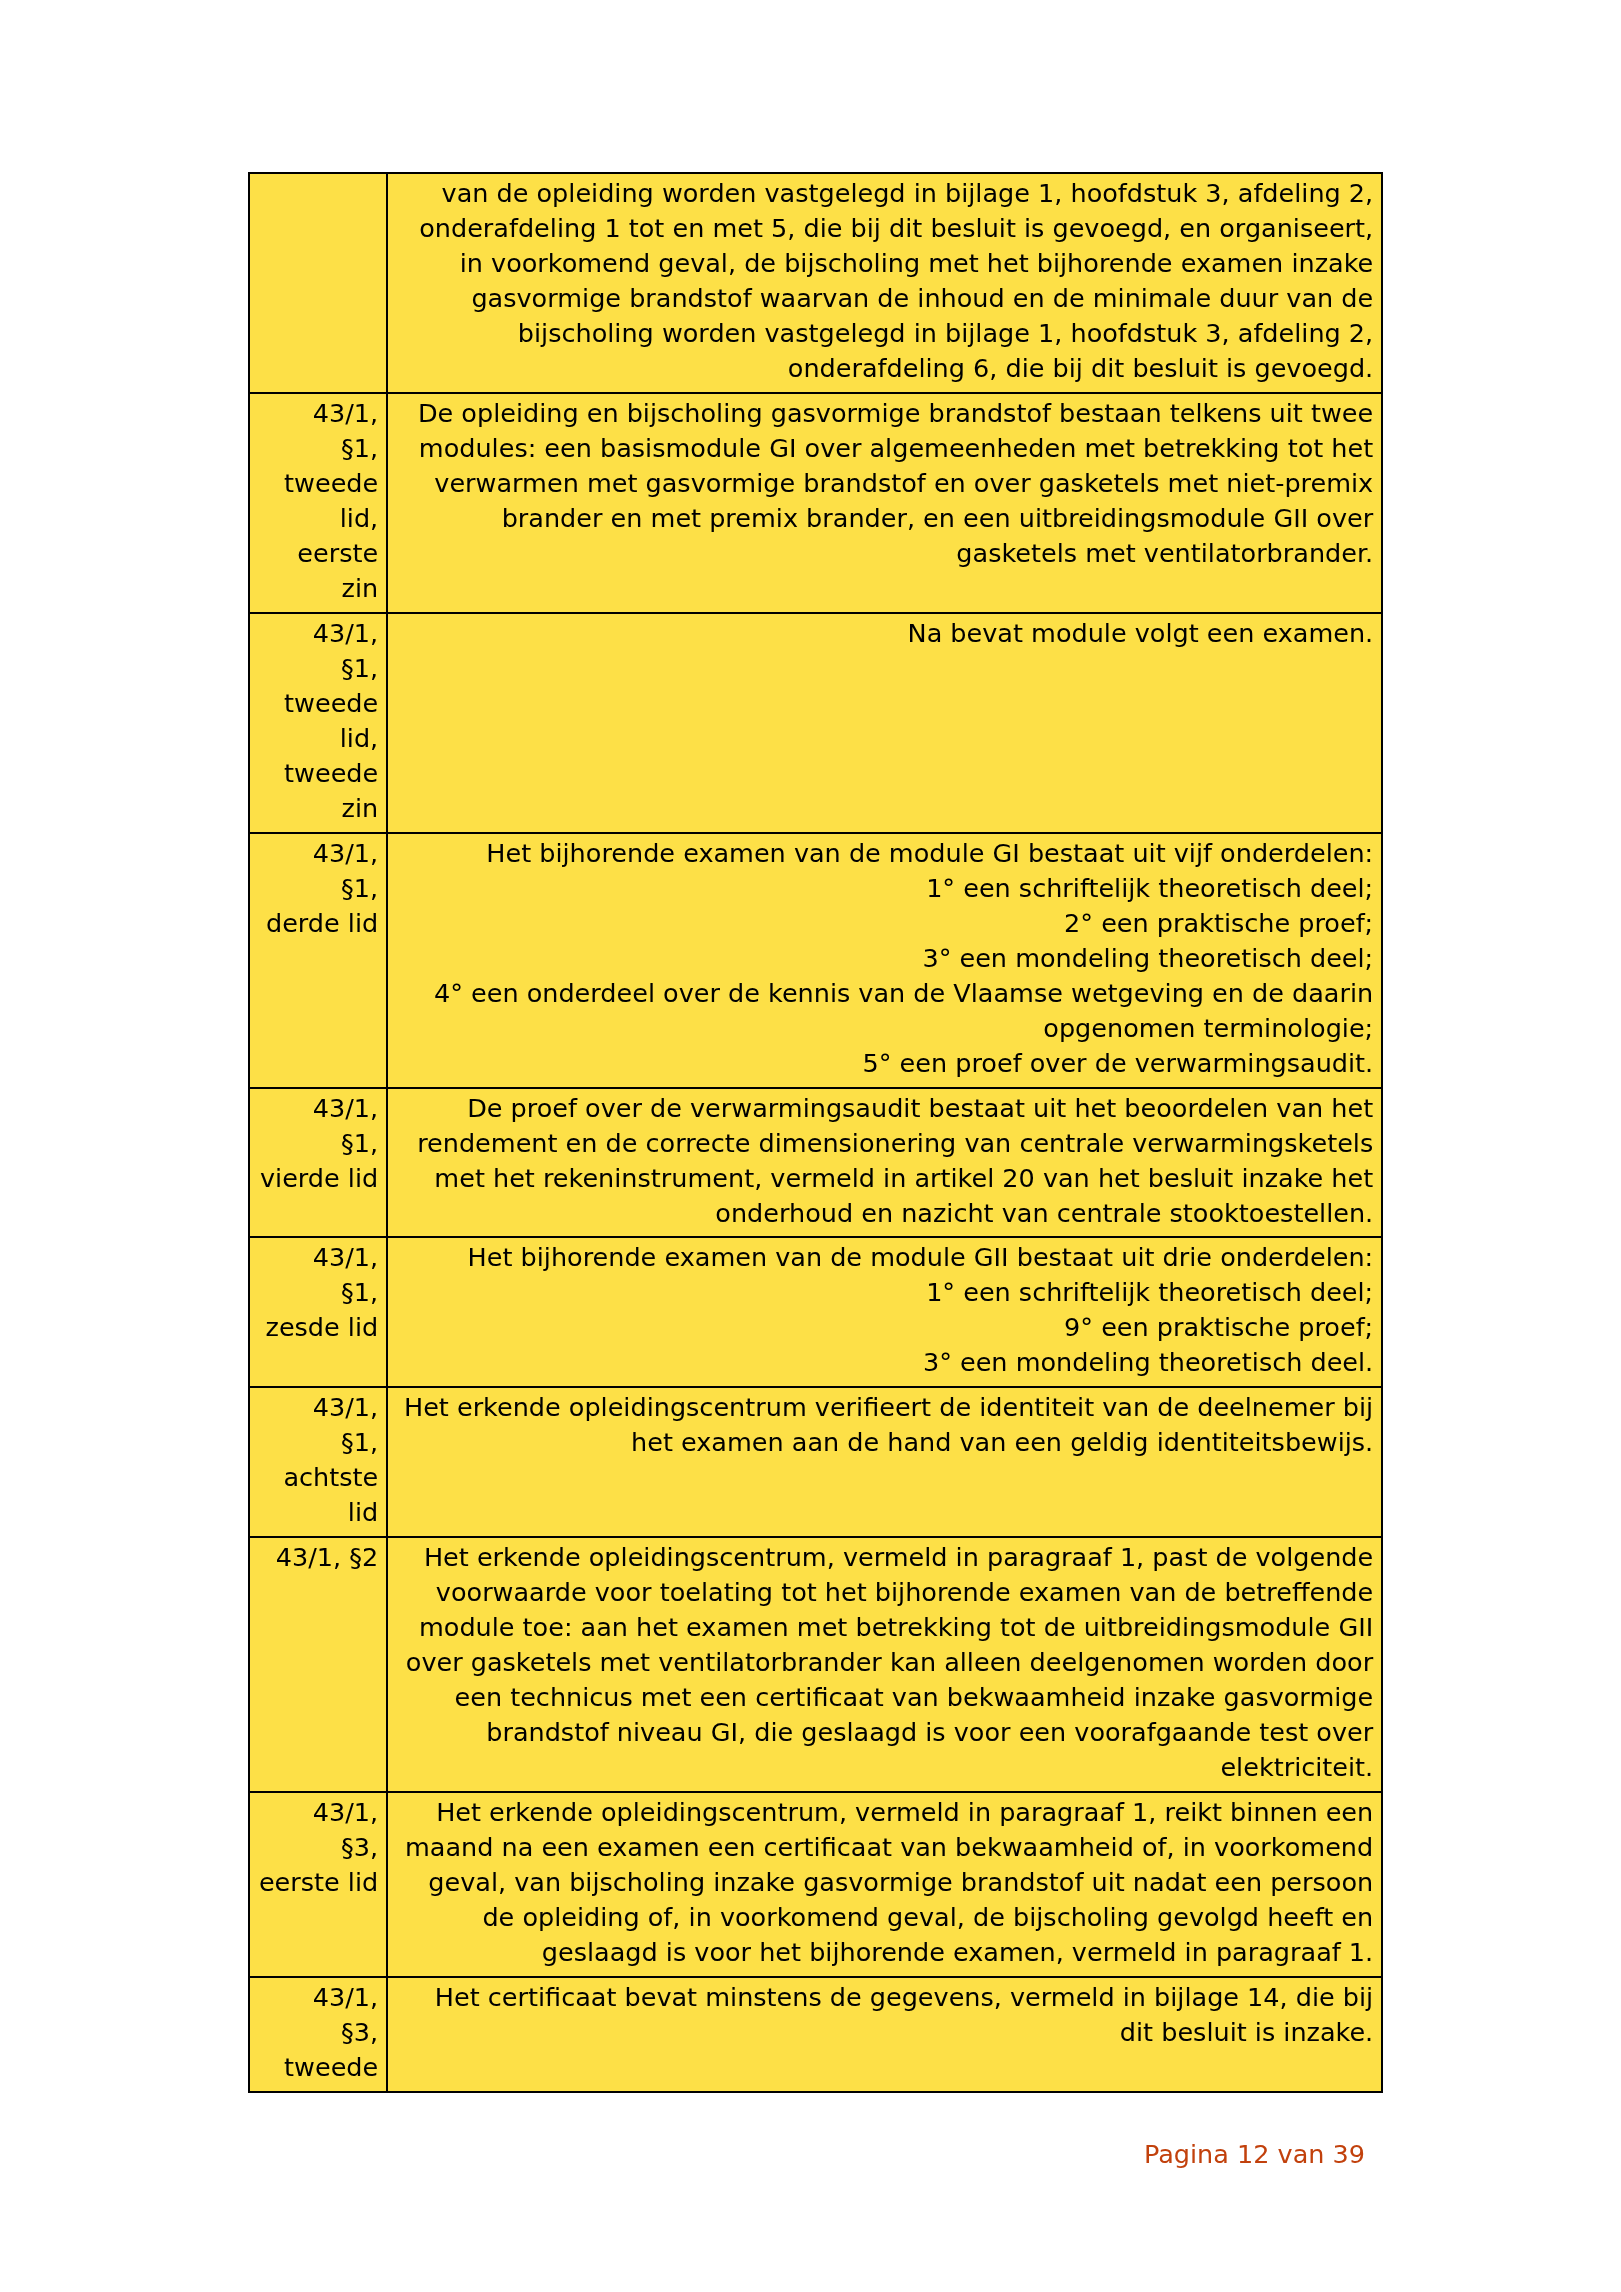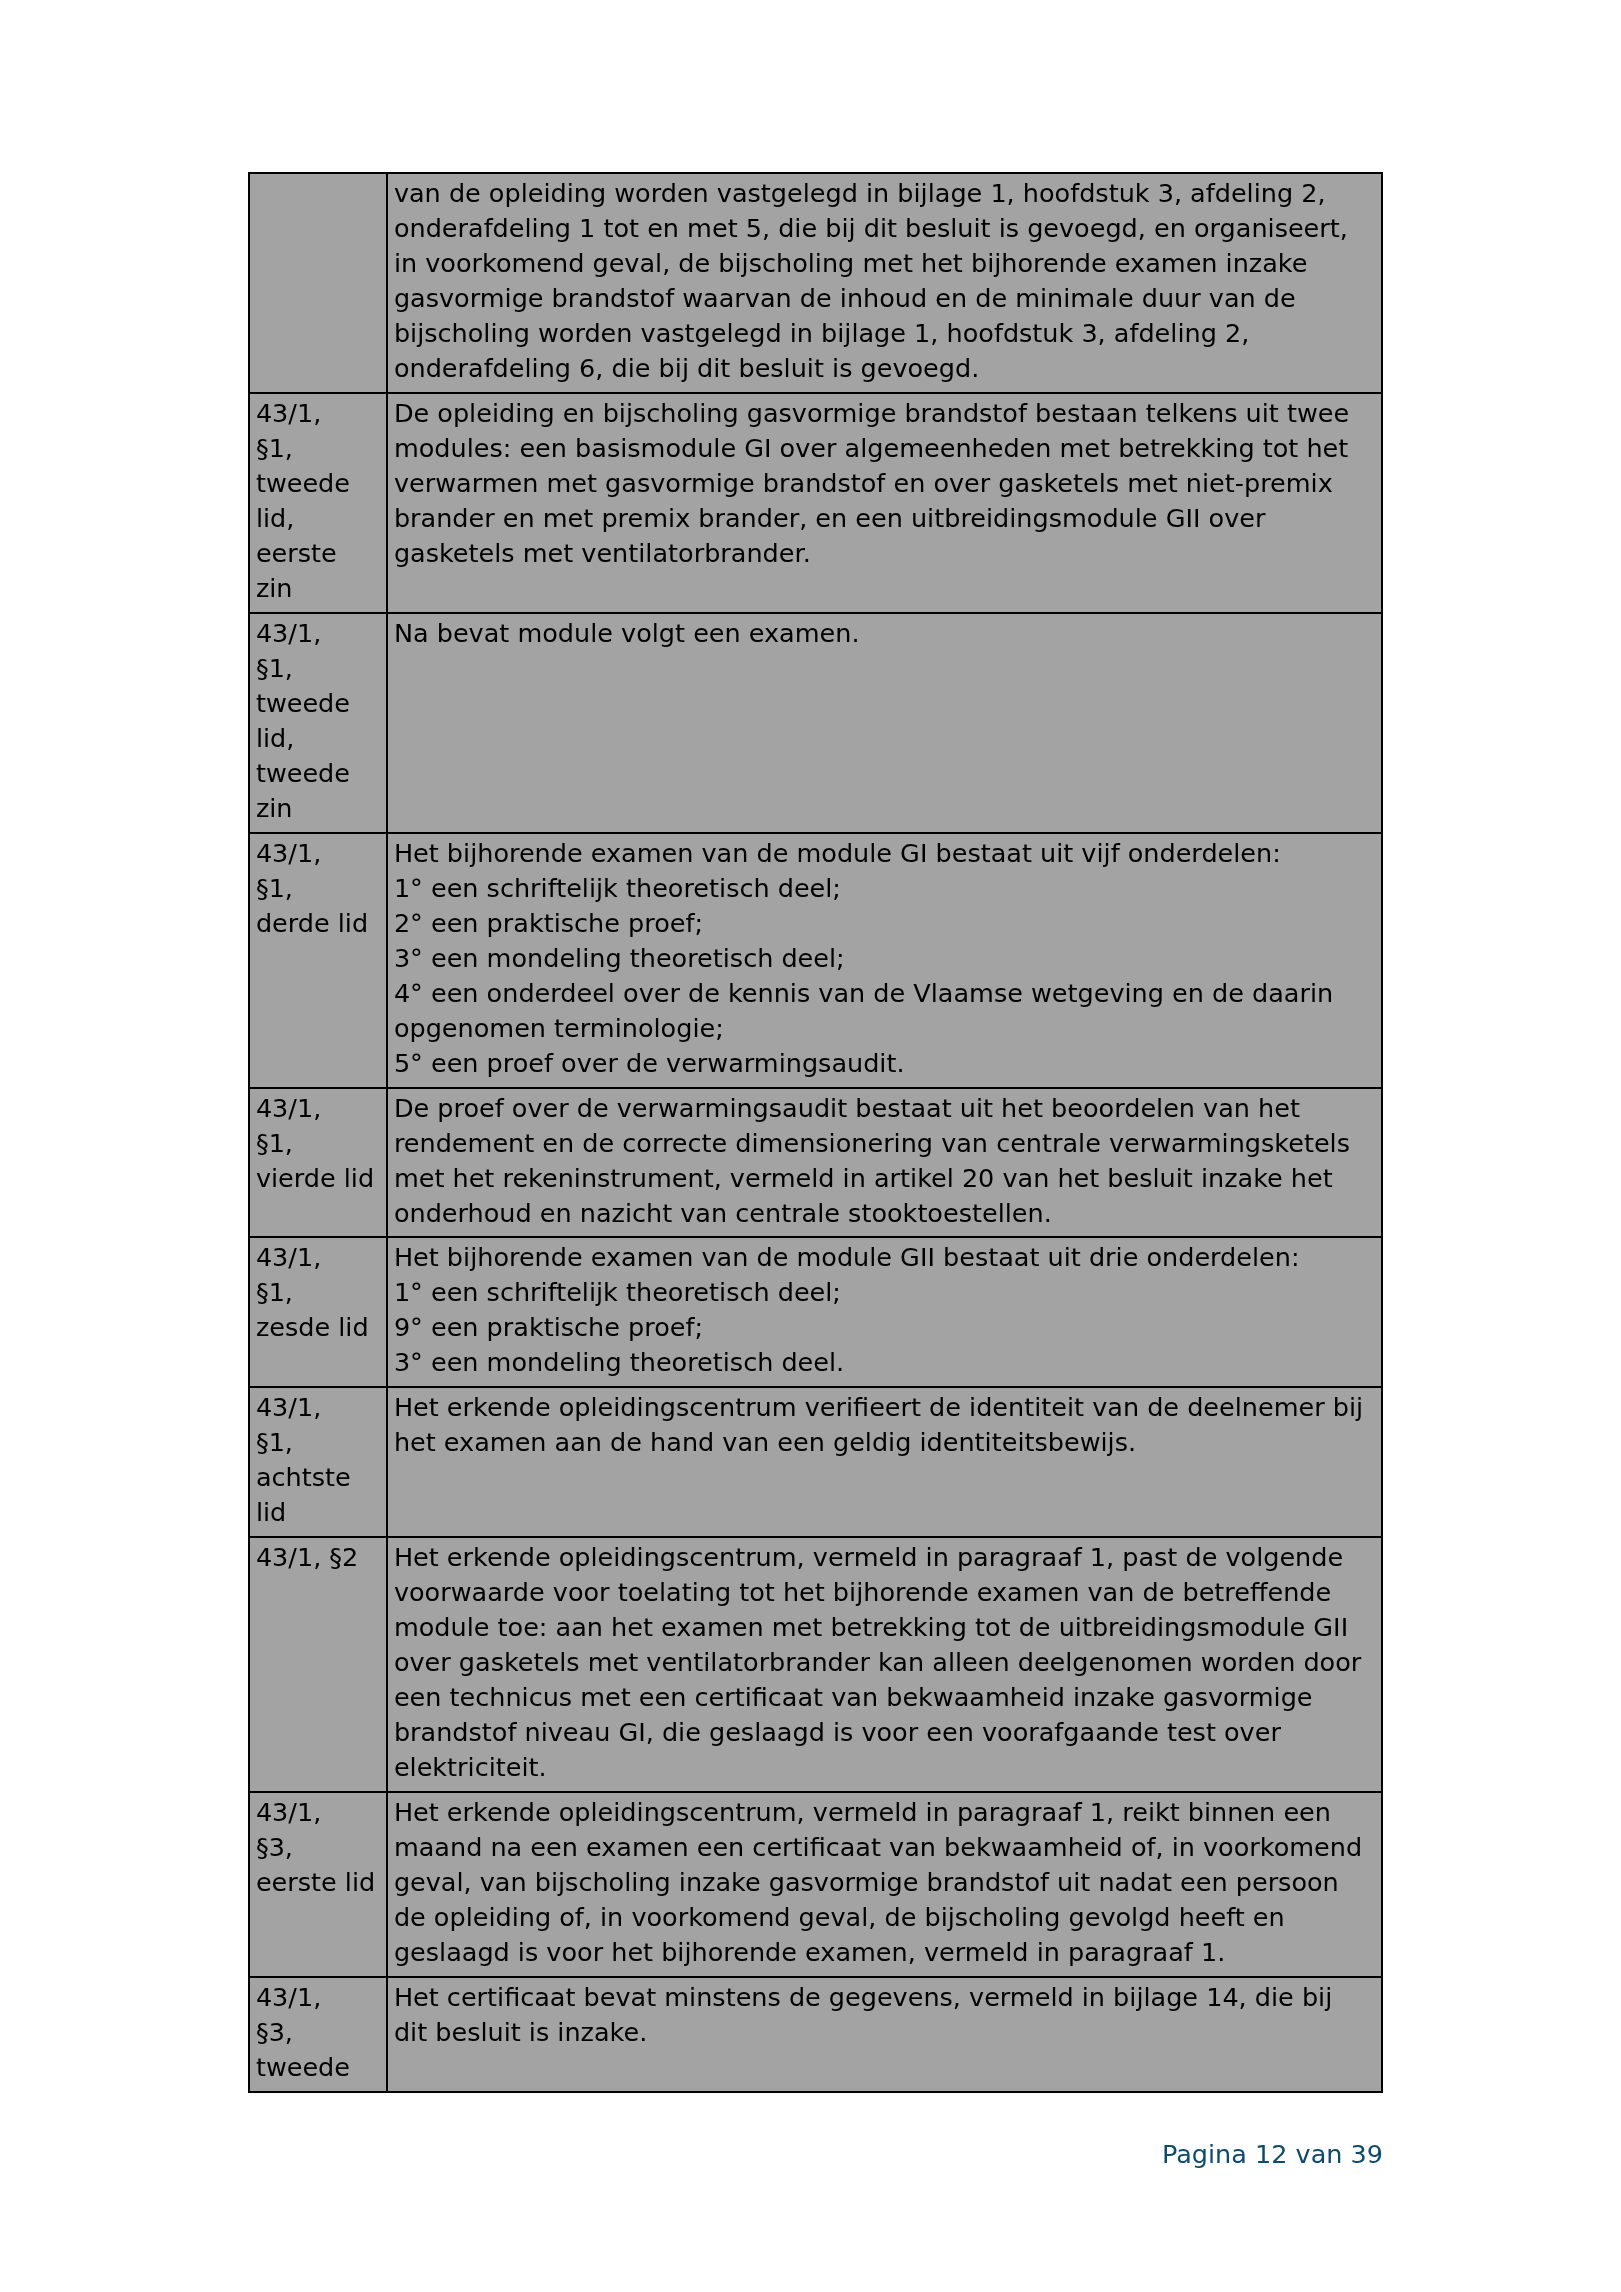--- a/index.html
+++ b/index.html
@@ -24,32 +24,33 @@
     border-collapse: collapse;
     table-layout: fixed;
   }
   table.doc-table td {
     border: 2.9px solid #000000;
     vertical-align: top;
     font-size: 25.5px;
     line-height: 35px;
     white-space: pre-line;
     padding: 2px 7.8px 5.9px 5.9px;
-    background: #a3a3a3;
+    background: #fde047;
     word-wrap: break-word;
+    text-align: right;
   }
   col.col-ref  { width: 138px; }
   col.col-text { width: 995px; }
   .footer {
     position: absolute;
     top: 2139px;
-    right: 238px;
+    right: 256px;
     font-size: 25.5px;
     line-height: 31px;
-    color: #0c4a6e;
+    color: #c2410c;
   }
 </style>
 </head>
 <body>
 
 <div class="page">
 
   <table class="doc-table">
     <colgroup>
       <col class="col-ref">

